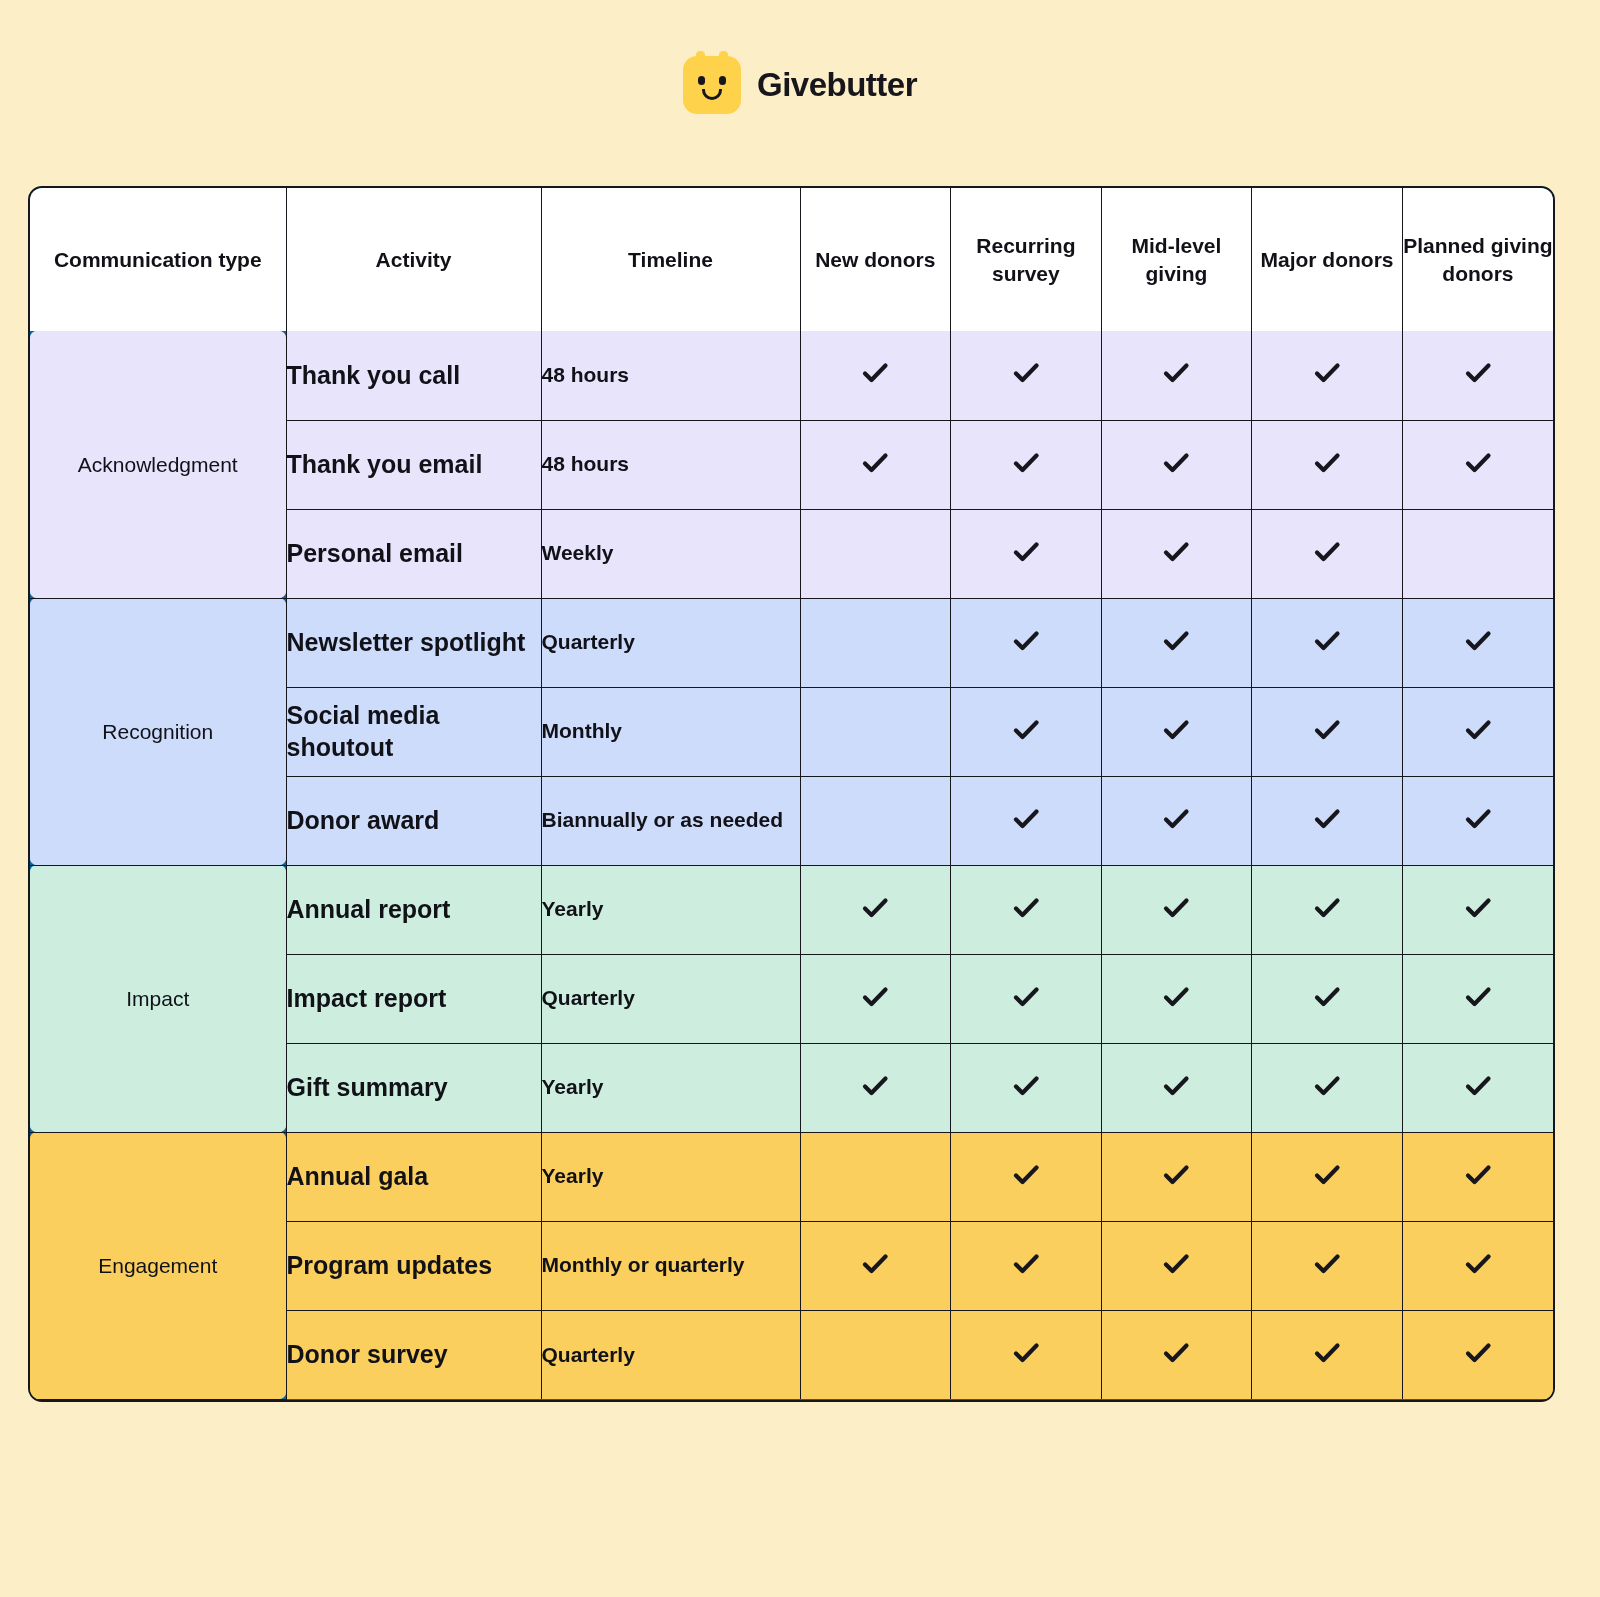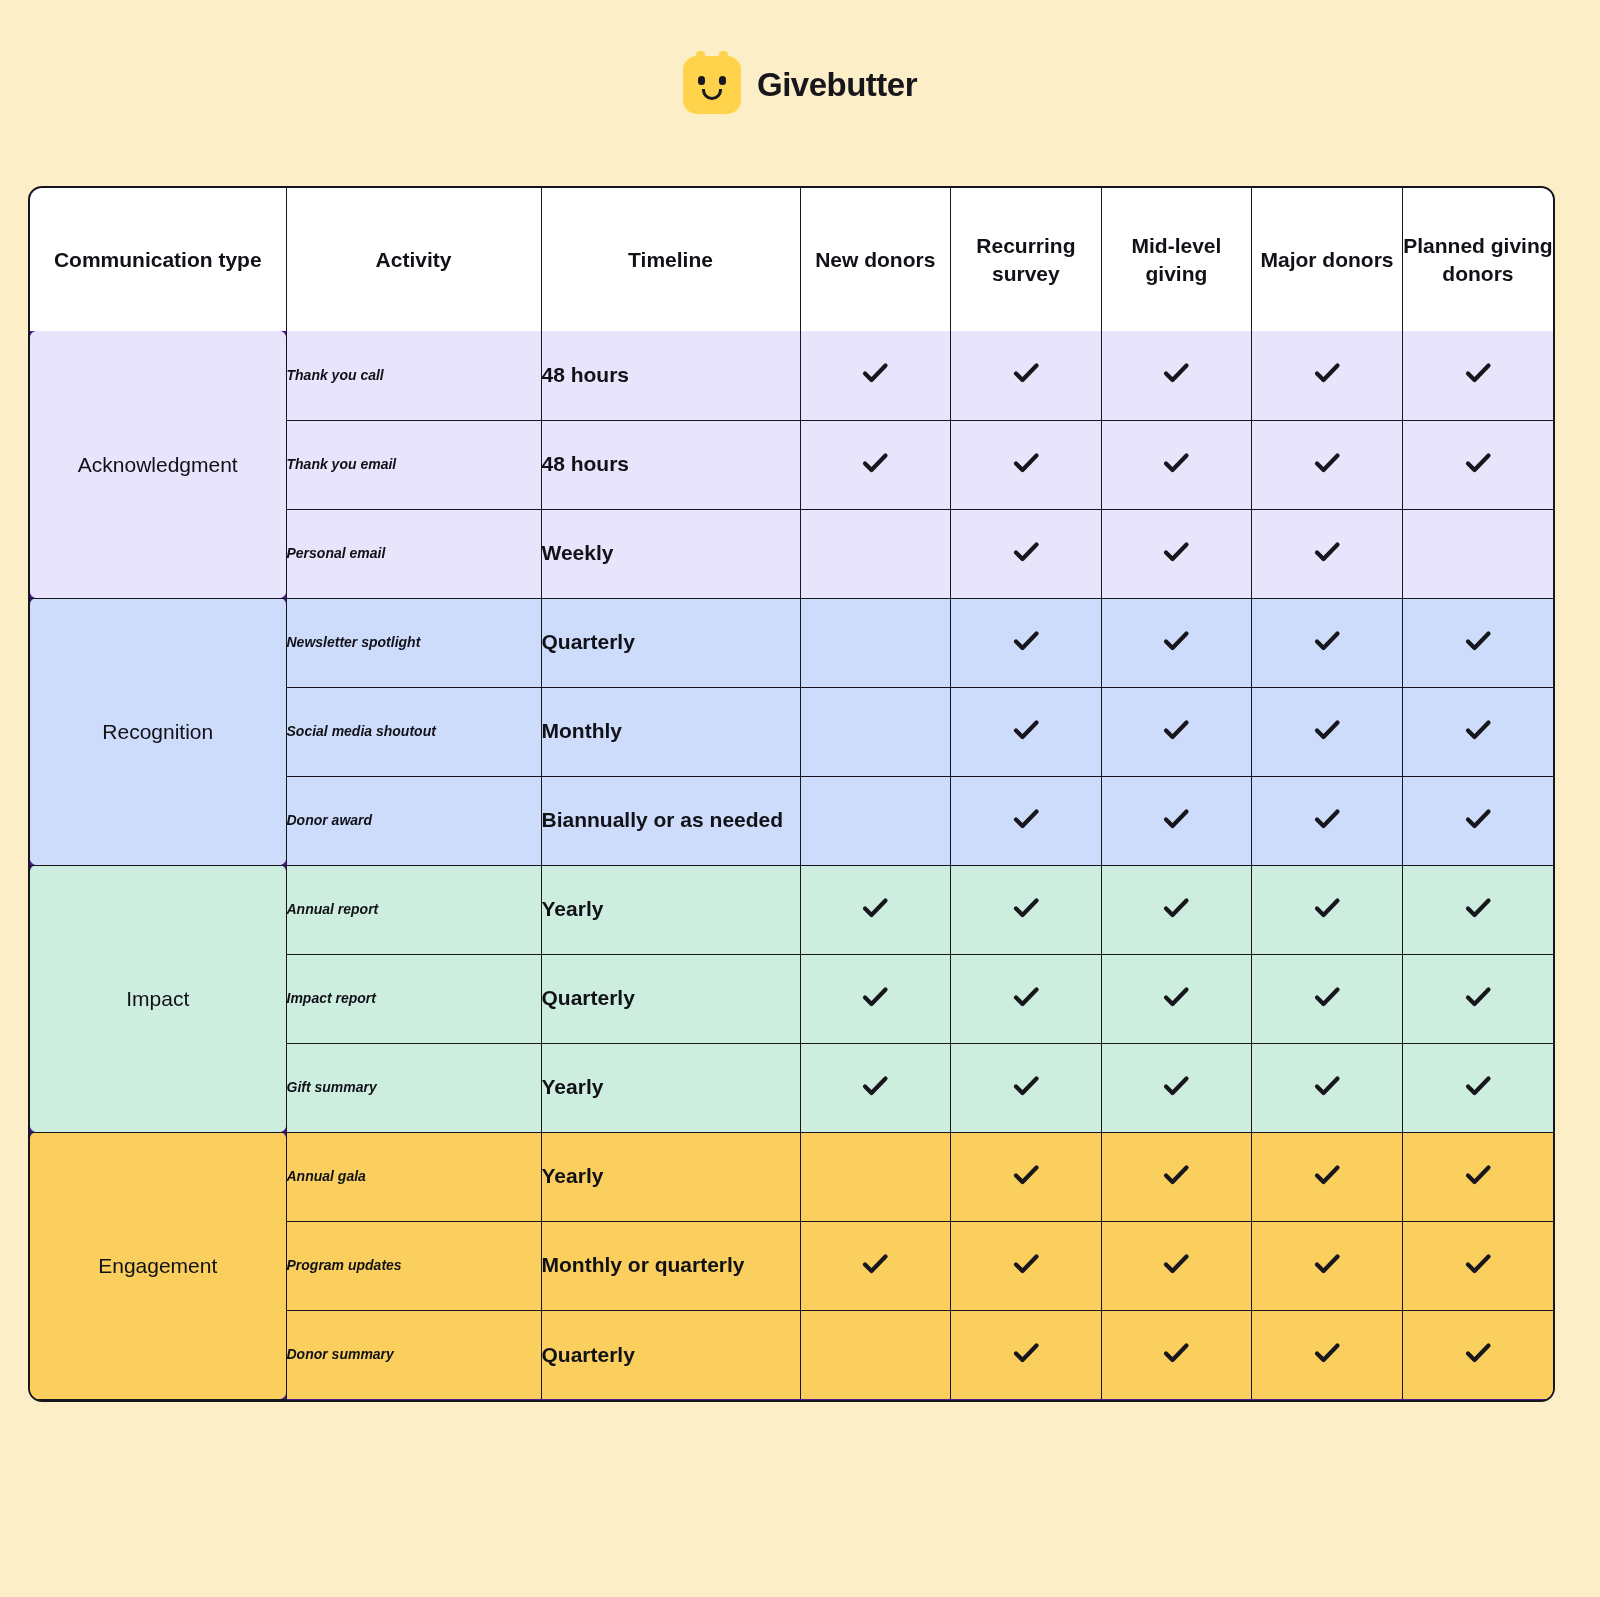--- a/index.html
+++ b/index.html
@@ -86,21 +86,21 @@
     margin-top: 70px;
     color: #111118;
   }
 
   
   .table-wrap {
     margin: 72px 45px 0 28px;
     border: 2.5px solid #16161c;
     border-radius: 14px;
     overflow: hidden;
-    background: #4c1d95;
+    background: #0369a1;
   }
   table.matrix {
     border-collapse: collapse;
     width: 100%;
     table-layout: fixed;
   }
   table.matrix td, table.matrix th {
     border: 1.5px solid #16161c;
     padding: 0;
   }
@@ -128,26 +128,25 @@
   td.group-label {
     font-size: 21px;
     font-weight: 400;
     text-align: center;
     vertical-align: middle;
     padding: 8px 12px;
     line-height: 1.3;
     border-radius: 7px;
   }
   td.activity {
-    font-size: 14px;
+    font-size: 25px;
     font-weight: 700;
     padding: 14px 22px;
     vertical-align: middle;
     line-height: 1.25;
-    font-style: italic;
   }
   td.timeline {
     font-size: 21px;
     font-weight: 700;
     padding: 14px 22px;
     vertical-align: middle;
     line-height: 1.25;
   }
   td.mark {
     text-align: center;
@@ -408,21 +407,21 @@
                   <path d="M5 15.5 L11.5 22 L25.5 7.5" fill="none" stroke="#16161c" stroke-width="4.2" stroke-linecap="round" stroke-linejoin="round"></path>
                 </svg></span></td>
             <td class="mark g-engagement"><span class="check"><svg width="30" height="30" viewBox="0 0 30 30" aria-hidden="true">
                   <path d="M5 15.5 L11.5 22 L25.5 7.5" fill="none" stroke="#16161c" stroke-width="4.2" stroke-linecap="round" stroke-linejoin="round"></path>
                 </svg></span></td>
             <td class="mark g-engagement"><span class="check"><svg width="30" height="30" viewBox="0 0 30 30" aria-hidden="true">
                   <path d="M5 15.5 L11.5 22 L25.5 7.5" fill="none" stroke="#16161c" stroke-width="4.2" stroke-linecap="round" stroke-linejoin="round"></path>
                 </svg></span></td>
           </tr>
           <tr class="g-engagement">
-            <td class="activity g-engagement">Donor summary</td>
+            <td class="activity g-engagement">Donor survey</td>
             <td class="timeline g-engagement">Quarterly</td>
             <td class="mark g-engagement"></td>
             <td class="mark g-engagement"><span class="check"><svg width="30" height="30" viewBox="0 0 30 30" aria-hidden="true">
                   <path d="M5 15.5 L11.5 22 L25.5 7.5" fill="none" stroke="#16161c" stroke-width="4.2" stroke-linecap="round" stroke-linejoin="round"></path>
                 </svg></span></td>
             <td class="mark g-engagement"><span class="check"><svg width="30" height="30" viewBox="0 0 30 30" aria-hidden="true">
                   <path d="M5 15.5 L11.5 22 L25.5 7.5" fill="none" stroke="#16161c" stroke-width="4.2" stroke-linecap="round" stroke-linejoin="round"></path>
                 </svg></span></td>
             <td class="mark g-engagement"><span class="check"><svg width="30" height="30" viewBox="0 0 30 30" aria-hidden="true">
                   <path d="M5 15.5 L11.5 22 L25.5 7.5" fill="none" stroke="#16161c" stroke-width="4.2" stroke-linecap="round" stroke-linejoin="round"></path>

